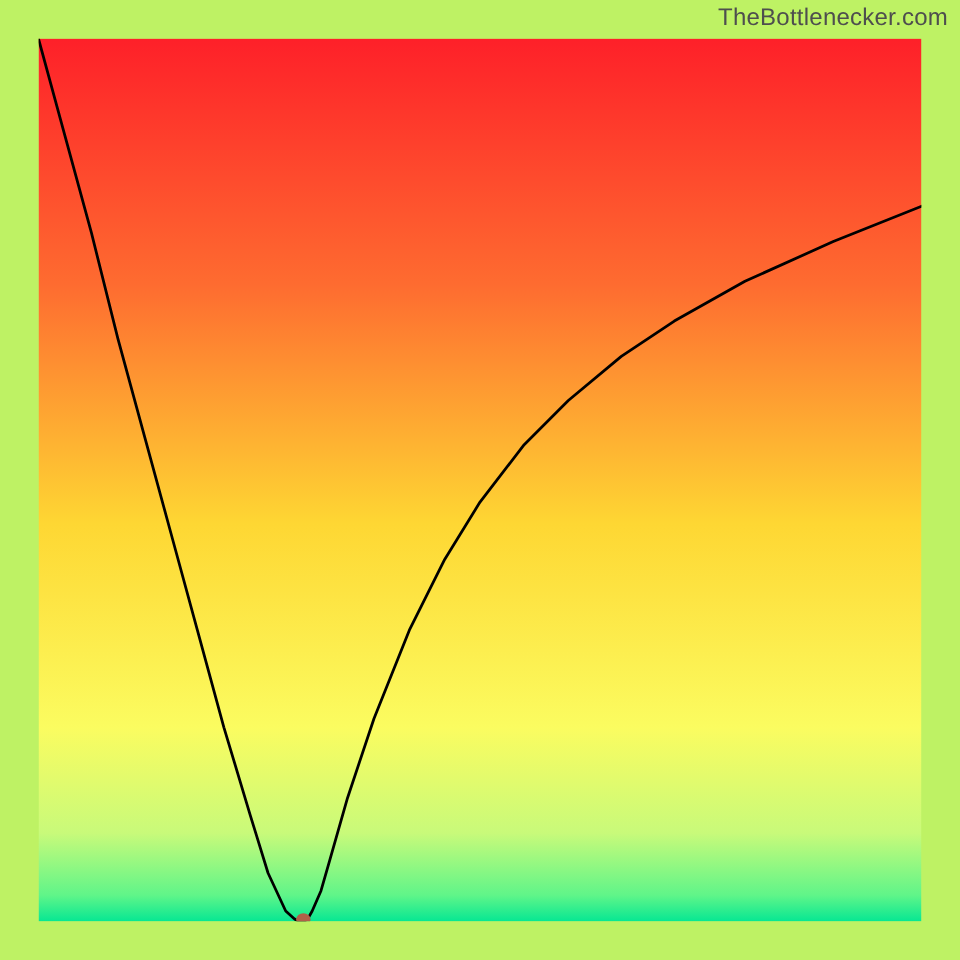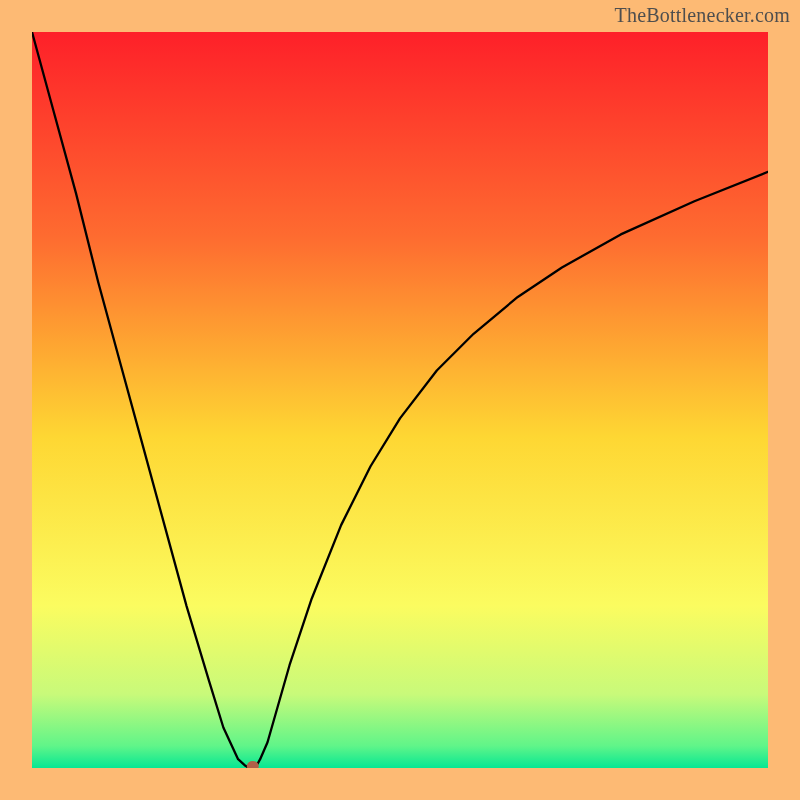--- a/index.html
+++ b/index.html
@@ -7,22 +7,21 @@
     padding: 0;
     width: 800px;
     height: 800px;
     background: #000;
     font-family: Arial, Helvetica, sans-serif;
   }
   .frame {
     position: relative;
     width: 800px;
     height: 800px;
-    background: #fdba74;
-    font-family: Liberation Serif, serif;
+    background: #bef264;
   }
   .plot {
     position: absolute;
     left: 32px;
     top: 32px;
     width: 736px;
     height: 736px;
     overflow: hidden;
   }
   .watermark {

